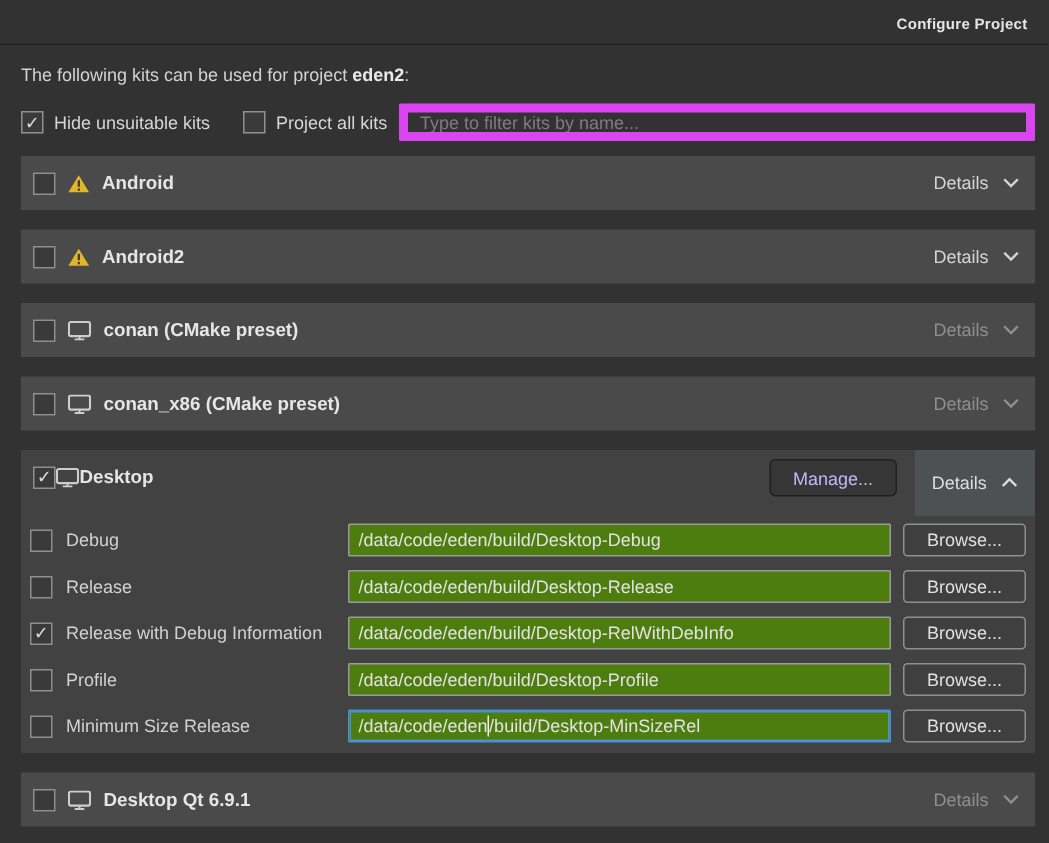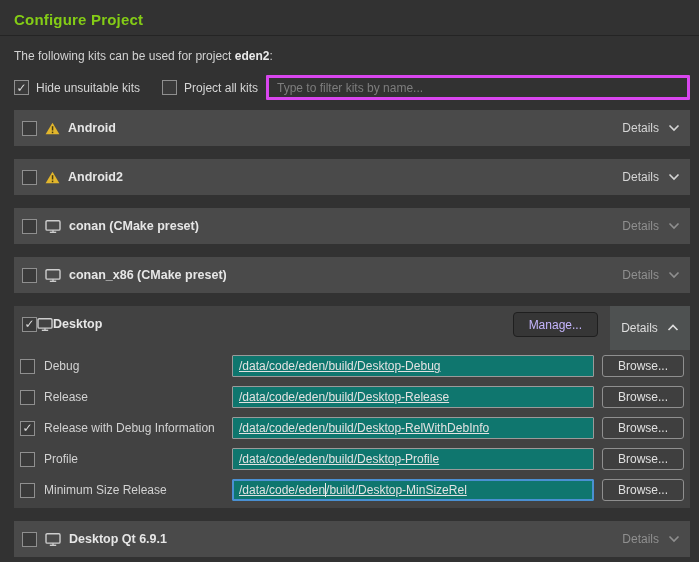--- a/index.html
+++ b/index.html
@@ -5,36 +5,36 @@
   * { margin:0; padding:0; box-sizing:border-box; }
   html,body { width:699px; height:562px; }
   body {
     background:#323232;
     font-family:"Liberation Sans","DejaVu Sans",sans-serif;
     font-size:12px;
     color:#d6d6d6;
     overflow:hidden;
   }
   .titlebar { padding:11px 14px 7px 14px; border-bottom:1px solid #242424; }
-  .titlebar h1 { font-size:15px; font-weight:bold; color:#84cc16; letter-spacing:.2px; }
+  .titlebar h1 { font-size:10px; font-weight:bold; color:#e5e5e5; letter-spacing:.2px;text-align:right; }
   .subtitle { margin:13px 14px 0 14px; color:#d2d2d2; }
   .subtitle b { color:#eaeaea; }
 
   .controls-row { display:flex; align-items:center; margin:12px 9px 0 14px; }
   .chk-group { display:flex; align-items:center; gap:7px; cursor:default; }
   .chk-group + .chk-group { margin-left:22px; }
   .checkbox {
     width:15px; height:15px; flex:0 0 15px;
     border:1px solid #8f8f8f; background:#3a3a3a;
     display:inline-flex; align-items:center; justify-content:center;
   }
   .checkbox.checked::after { content:"✓"; color:#dcdcdc; font-size:12px; line-height:12px; }
   .filter-input {
     margin-left:auto; width:424px; height:25px;
-    background:#323232; border:3px solid #d946ef; border-radius:1px;
+    background:#323232; border:6px solid #d946ef; border-radius:1px;
     color:#dddddd; padding:0 8px; font:12px "Liberation Sans","DejaVu Sans",sans-serif;
     outline:none;
   }
   .filter-input::placeholder { color:#7d7d7d; }
 
   .kit-list { margin:10px 9px 0 14px;border-radius:26px; }
   .kit-row {
     height:36px; background:#4a4a4a; margin-bottom:13px;
     display:flex; align-items:center; padding:0 8px;
   }
@@ -60,23 +60,23 @@
   .details-tab {
     position:absolute; top:0; right:0; width:80px; height:44px;
     background:#4e5151; display:flex; align-items:center; justify-content:center;
     gap:9px; color:#dedede; cursor:pointer;
   }
   .section-body { padding:13px 6px 7px 6px; }
   .cfg-row { display:flex; align-items:center; height:22px; margin-bottom:9px; }
   .cfg-left { display:flex; align-items:center; gap:9px; width:212px; flex:0 0 212px; padding-left:0; }
   .cfg-label { color:#d2d2d2; }
   .path-input {
-    flex:1; height:22px; background:#0f766e; border:1px solid #9a9a9a; border-radius:1px;
+    flex:1; height:22px; background:#4d7c0f; border:1px solid #9a9a9a; border-radius:1px;
     color:#e2e2e2; padding:0 6px; font:12px "Liberation Sans","DejaVu Sans",sans-serif;
-    outline:none; min-width:0;text-decoration:underline;
+    outline:none; min-width:0;
   }
   .path-input.focused {
     border:1px solid #4a90d2; box-shadow:0 0 0 1px #4a90d2 inset;
     display:flex; align-items:center; white-space:pre; overflow:hidden;
   }
   .caret { display:inline-block; width:1px; height:14px; background:#ececec; }
   .browse-btn {
     flex:0 0 82px; width:82px; height:22px; margin-left:8px;
     background:#3f3f3f; border:1px solid #8f8f8f; border-radius:3px;
     color:#e0e0e0; font:12px "Liberation Sans","DejaVu Sans",sans-serif; cursor:pointer;

